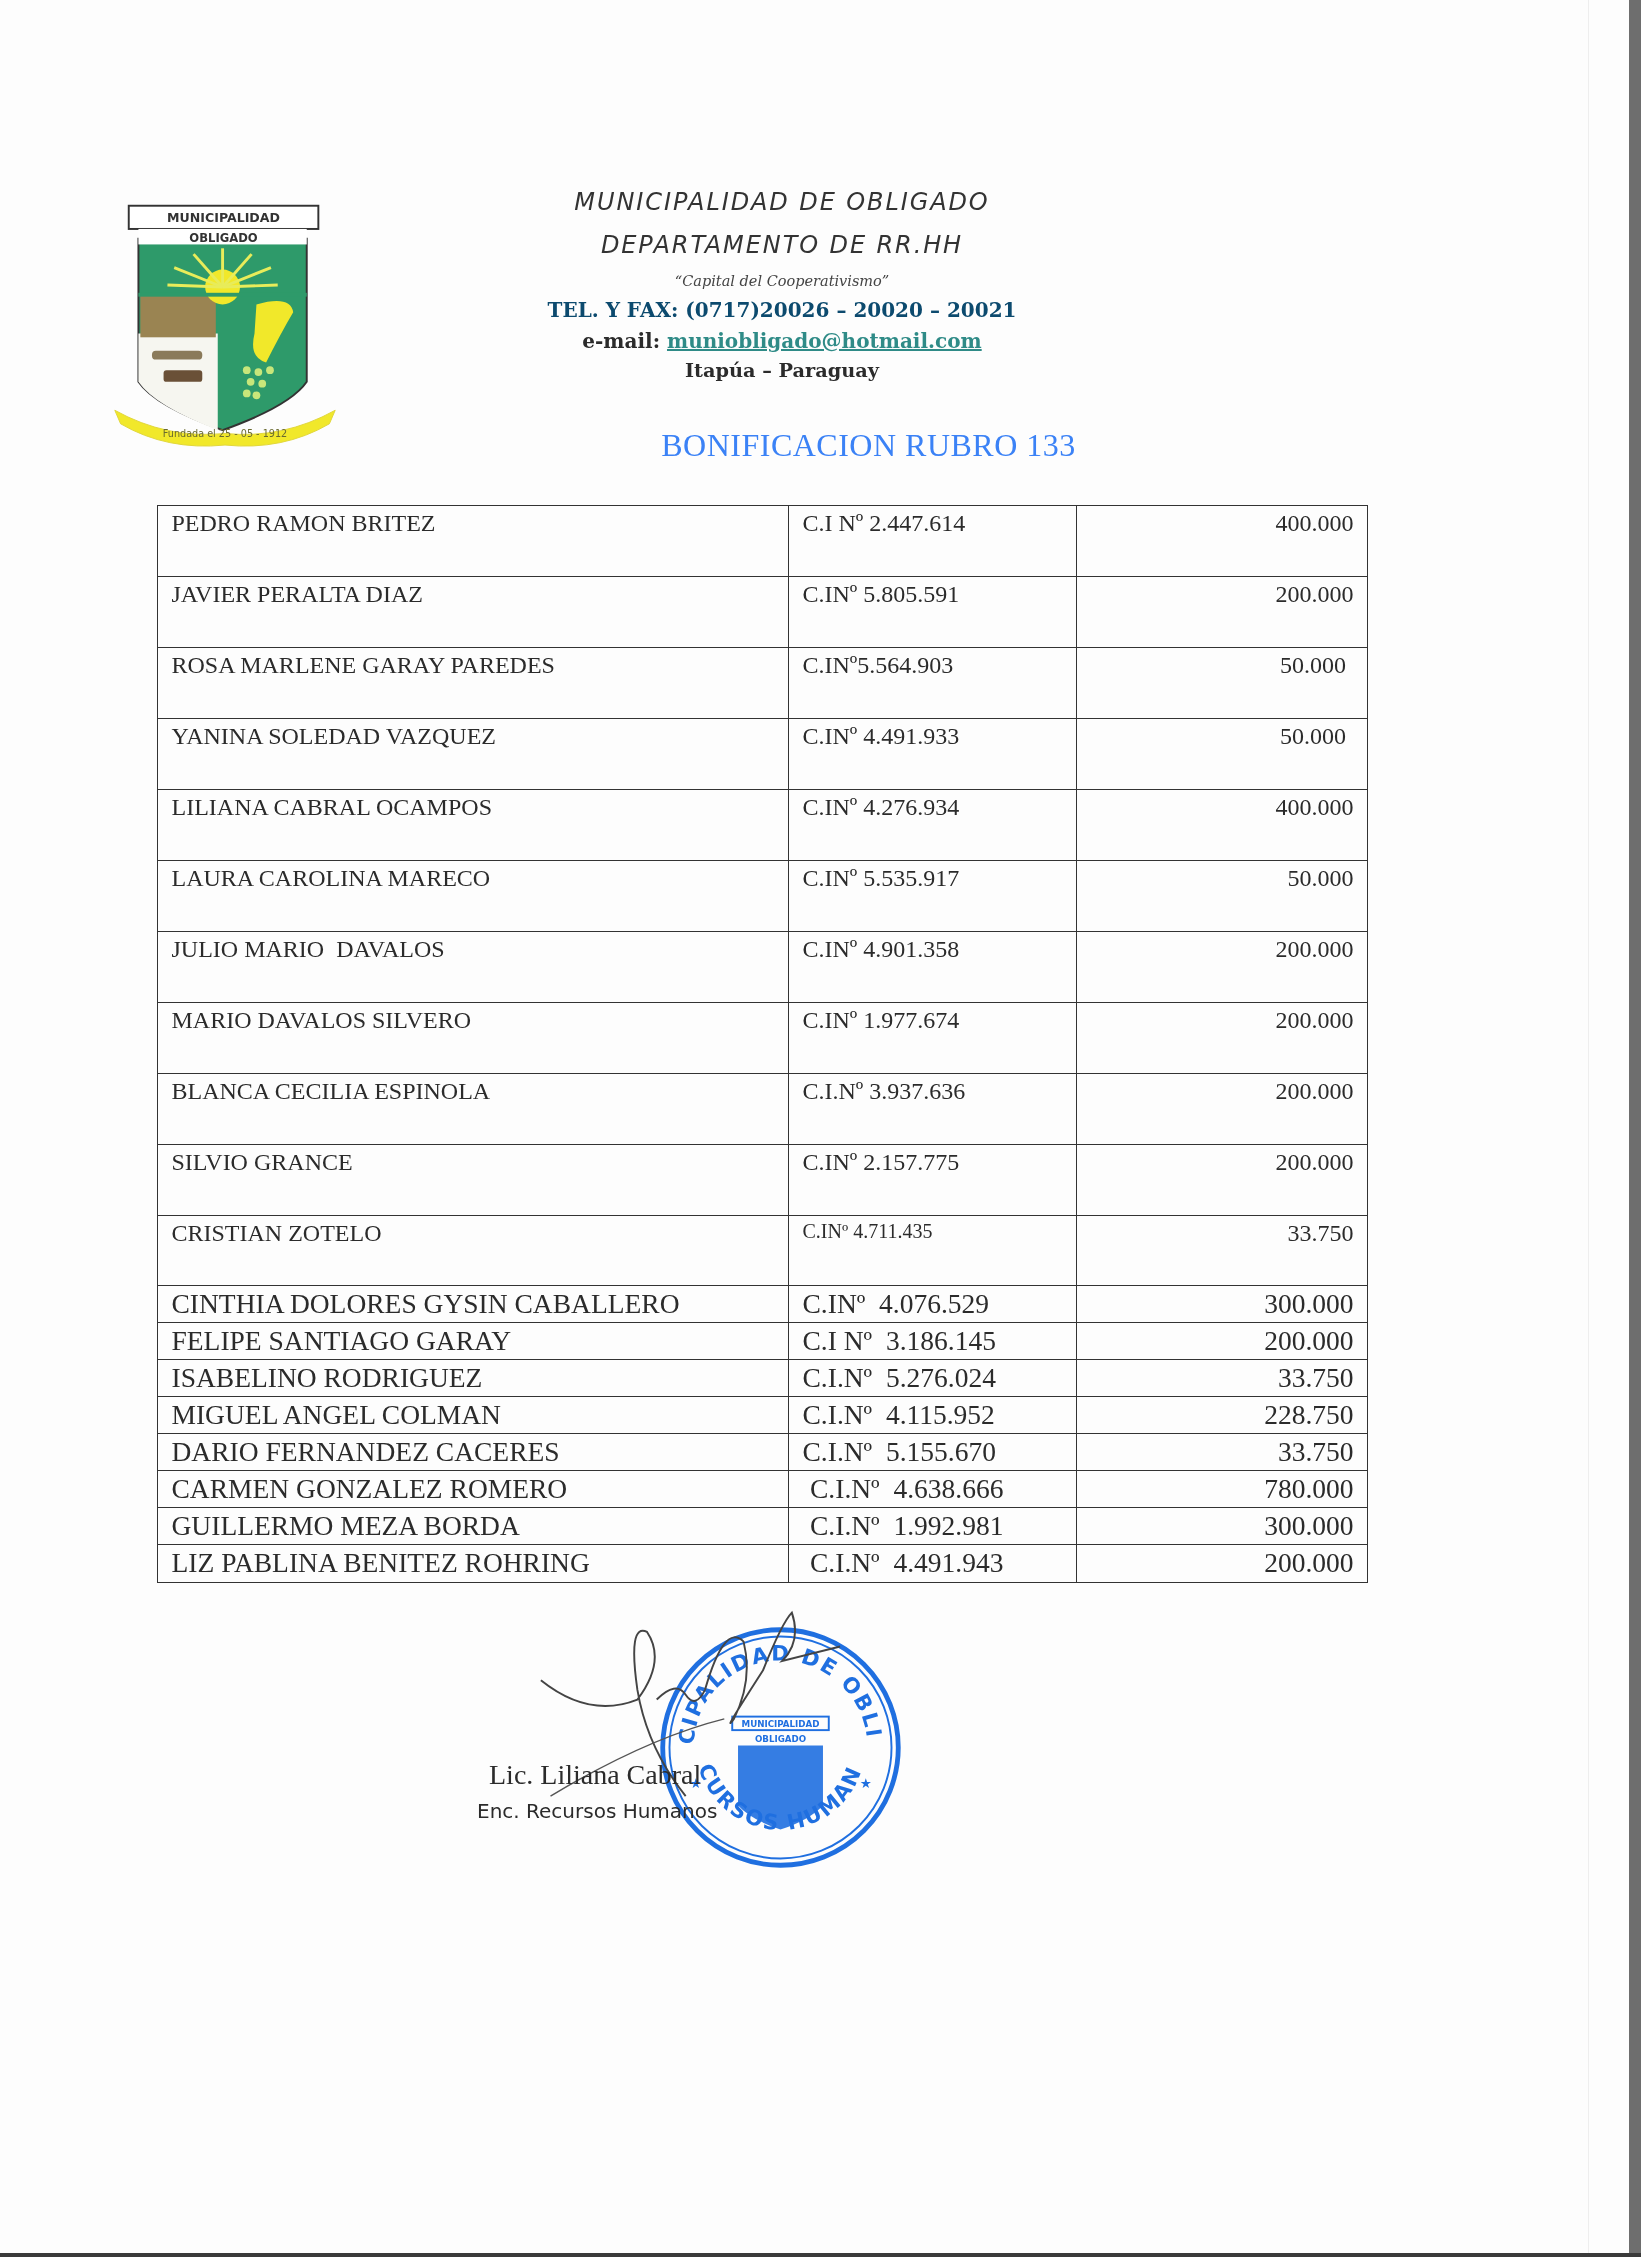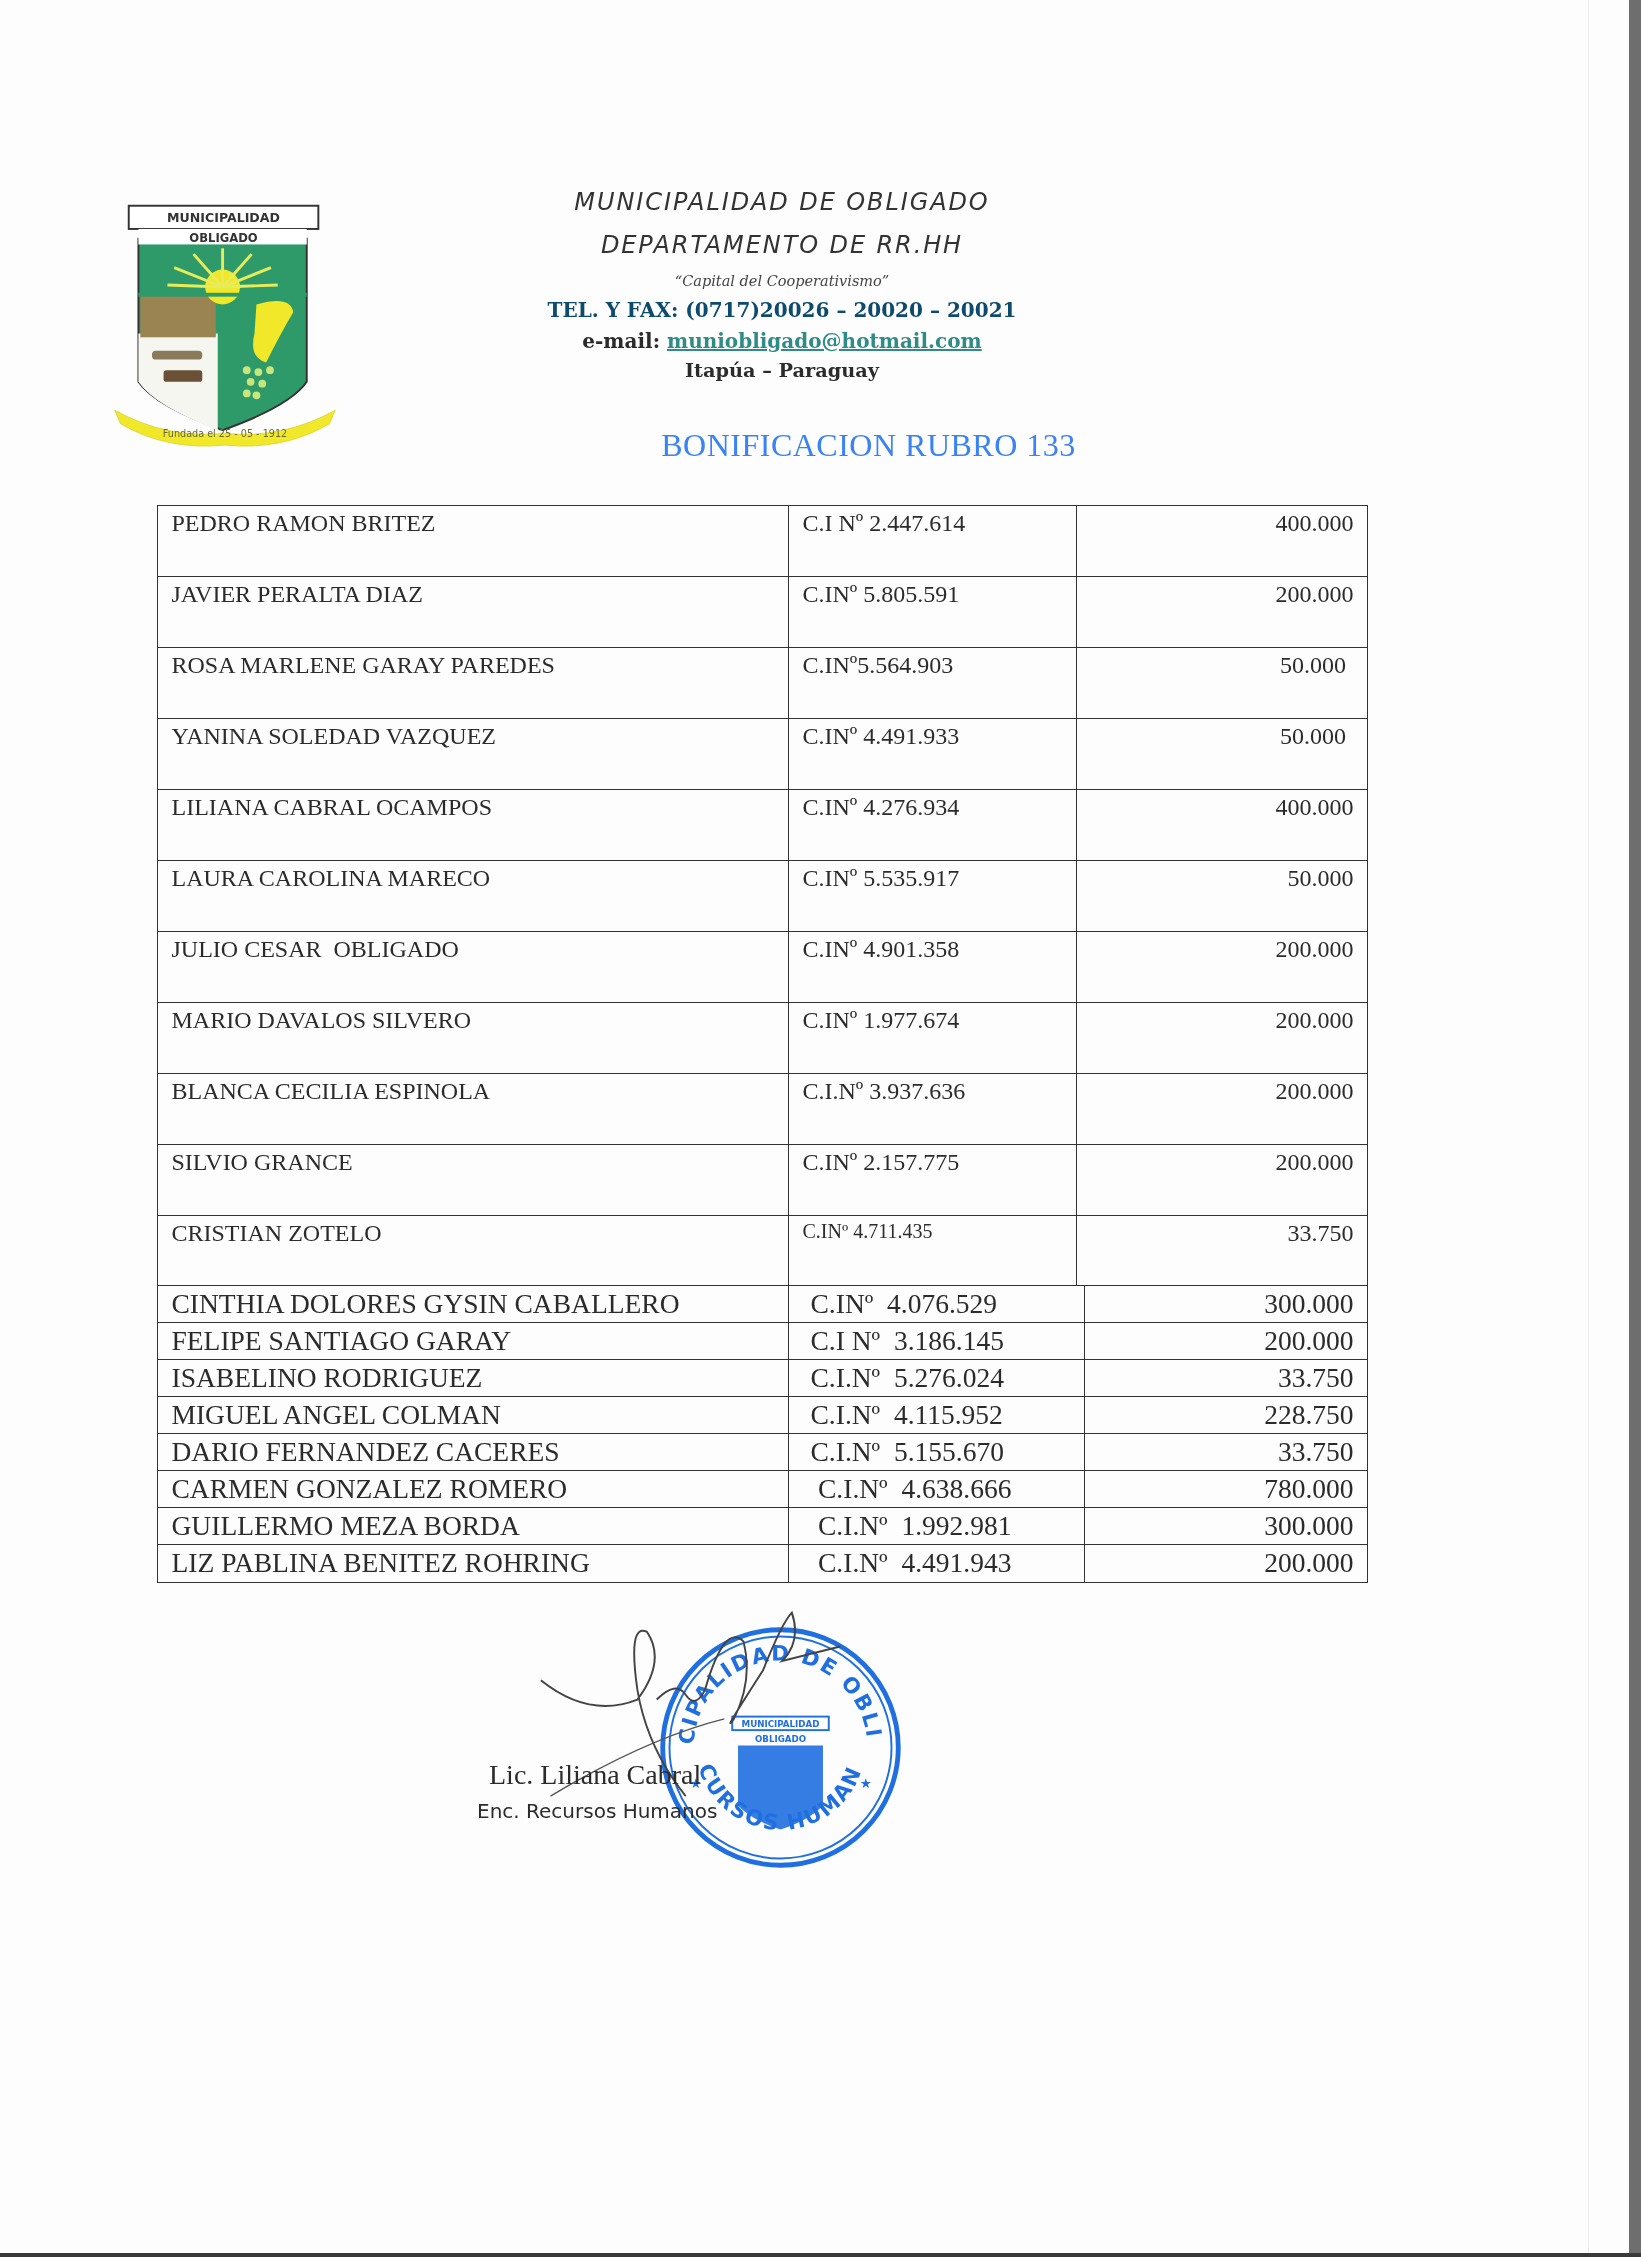--- a/index.html
+++ b/index.html
@@ -33,21 +33,21 @@
   .doc-title {
     position: absolute; left: 579px; top: 427px; width: 579px; text-align: center;
     font-family: "Liberation Serif", serif; font-size: 32px; color: #3b82f6; letter-spacing: 0.5px;
   }
 
   
   .tbl { position: absolute; left: 157px; top: 505px; width: 1211px; border: 1.4px solid #333; box-sizing: border-box; }
   .row { display: flex; border-bottom: 1.4px solid #333; box-sizing: border-box; }
   .row:last-child { border-bottom: none; }
   .row.tall { height: 71px; }
-  .row.short { height: 37px; gap: 8px; }
+  .row.short { height: 37px; }
   .cell { box-sizing: border-box; font-family: "Liberation Serif", serif; color: #2b2b2b; }
   .c-name { width: 631px; border-right: 1.4px solid #333; padding-left: 13.5px; }
   .c-ci { width: 288px; border-right: 1.4px solid #333; padding-left: 13.5px; }
   .c-amt { flex: 1; text-align: right; padding-right: 13.5px; }
   .row.tall .cell { font-size: 24px; padding-top: 3.9px; }
   .row.short .cell { font-size: 27.5px; line-height: 35px; }
   .row.short .c-ci { padding-left: 13.5px; }
   .row.indent .c-ci { padding-left: 21px; }
 
   
@@ -147,21 +147,21 @@
     <div class="cell c-name">LILIANA CABRAL OCAMPOS</div>
     <div class="cell c-ci">C.INº 4.276.934</div>
     <div class="cell c-amt">400.000</div>
   </div>
   <div class="row tall">
     <div class="cell c-name">LAURA CAROLINA MARECO</div>
     <div class="cell c-ci">C.INº 5.535.917</div>
     <div class="cell c-amt">50.000</div>
   </div>
   <div class="row tall">
-    <div class="cell c-name" style="white-space:pre">JULIO CESAR  OBLIGADO</div>
+    <div class="cell c-name" style="white-space:pre">JULIO MARIO  DAVALOS</div>
     <div class="cell c-ci">C.INº 4.901.358</div>
     <div class="cell c-amt">200.000</div>
   </div>
   <div class="row tall">
     <div class="cell c-name">MARIO DAVALOS SILVERO</div>
     <div class="cell c-ci">C.INº 1.977.674</div>
     <div class="cell c-amt">200.000</div>
   </div>
   <div class="row tall">
     <div class="cell c-name">BLANCA CECILIA ESPINOLA</div>

